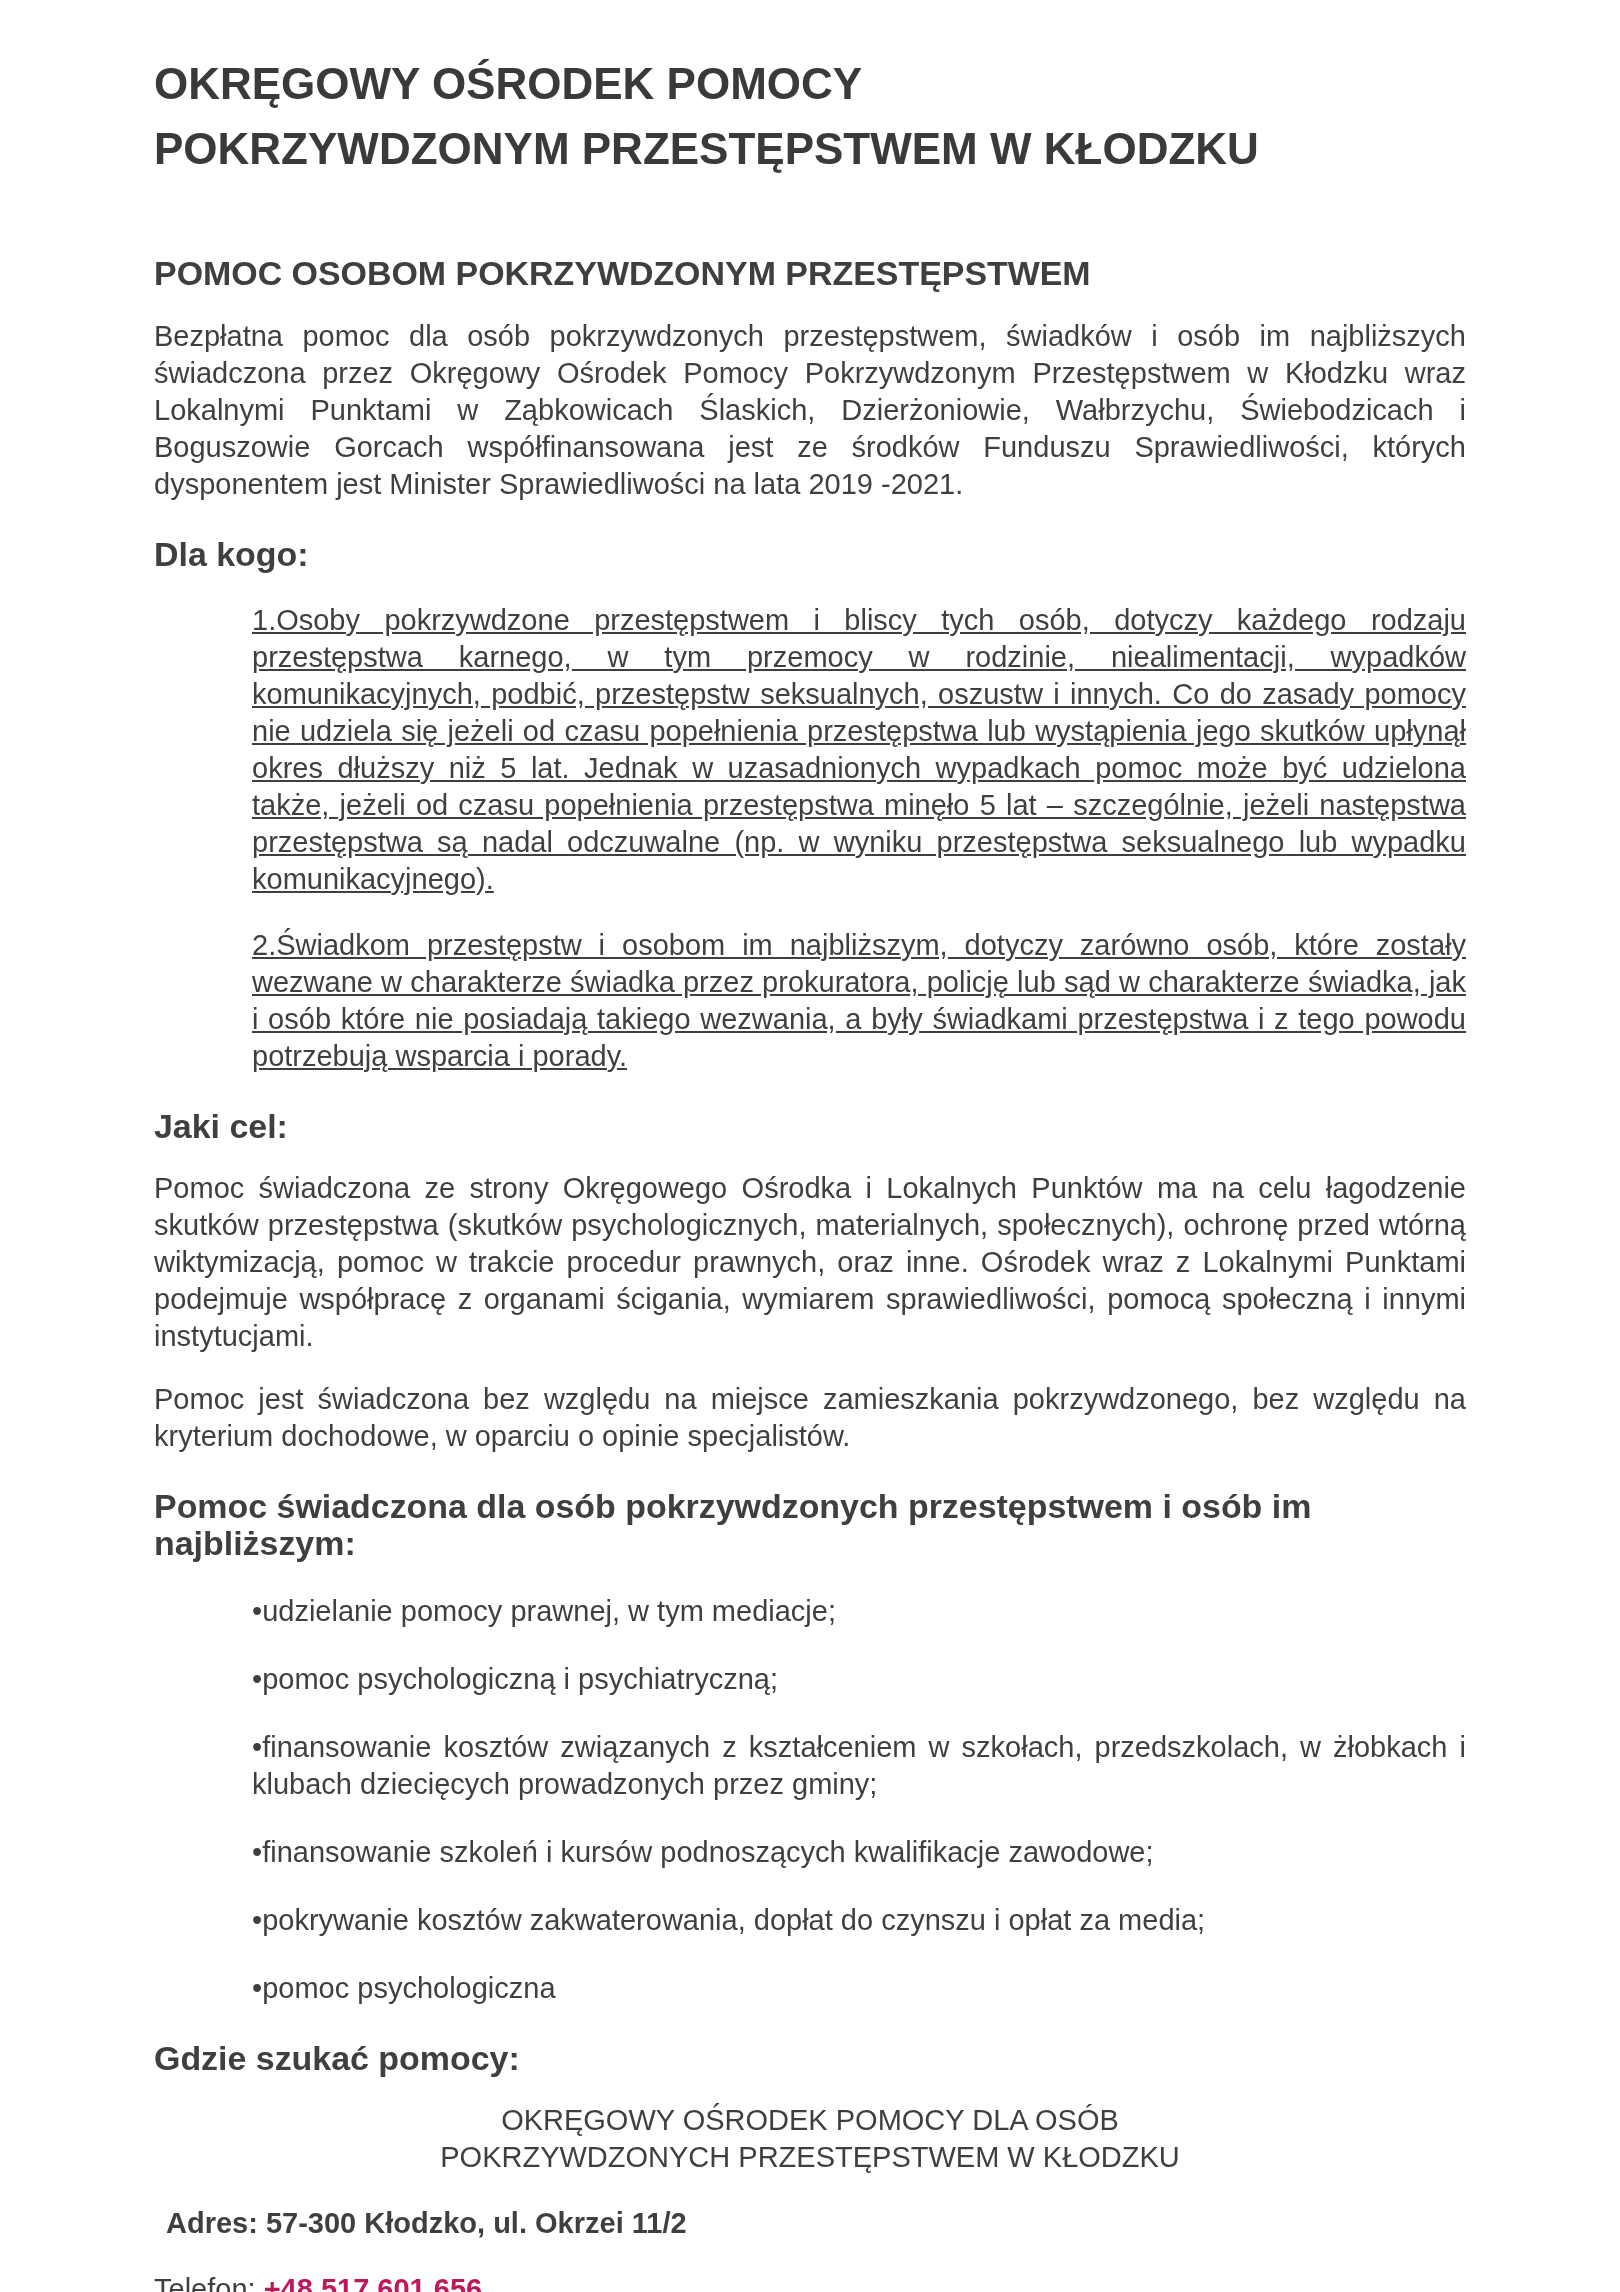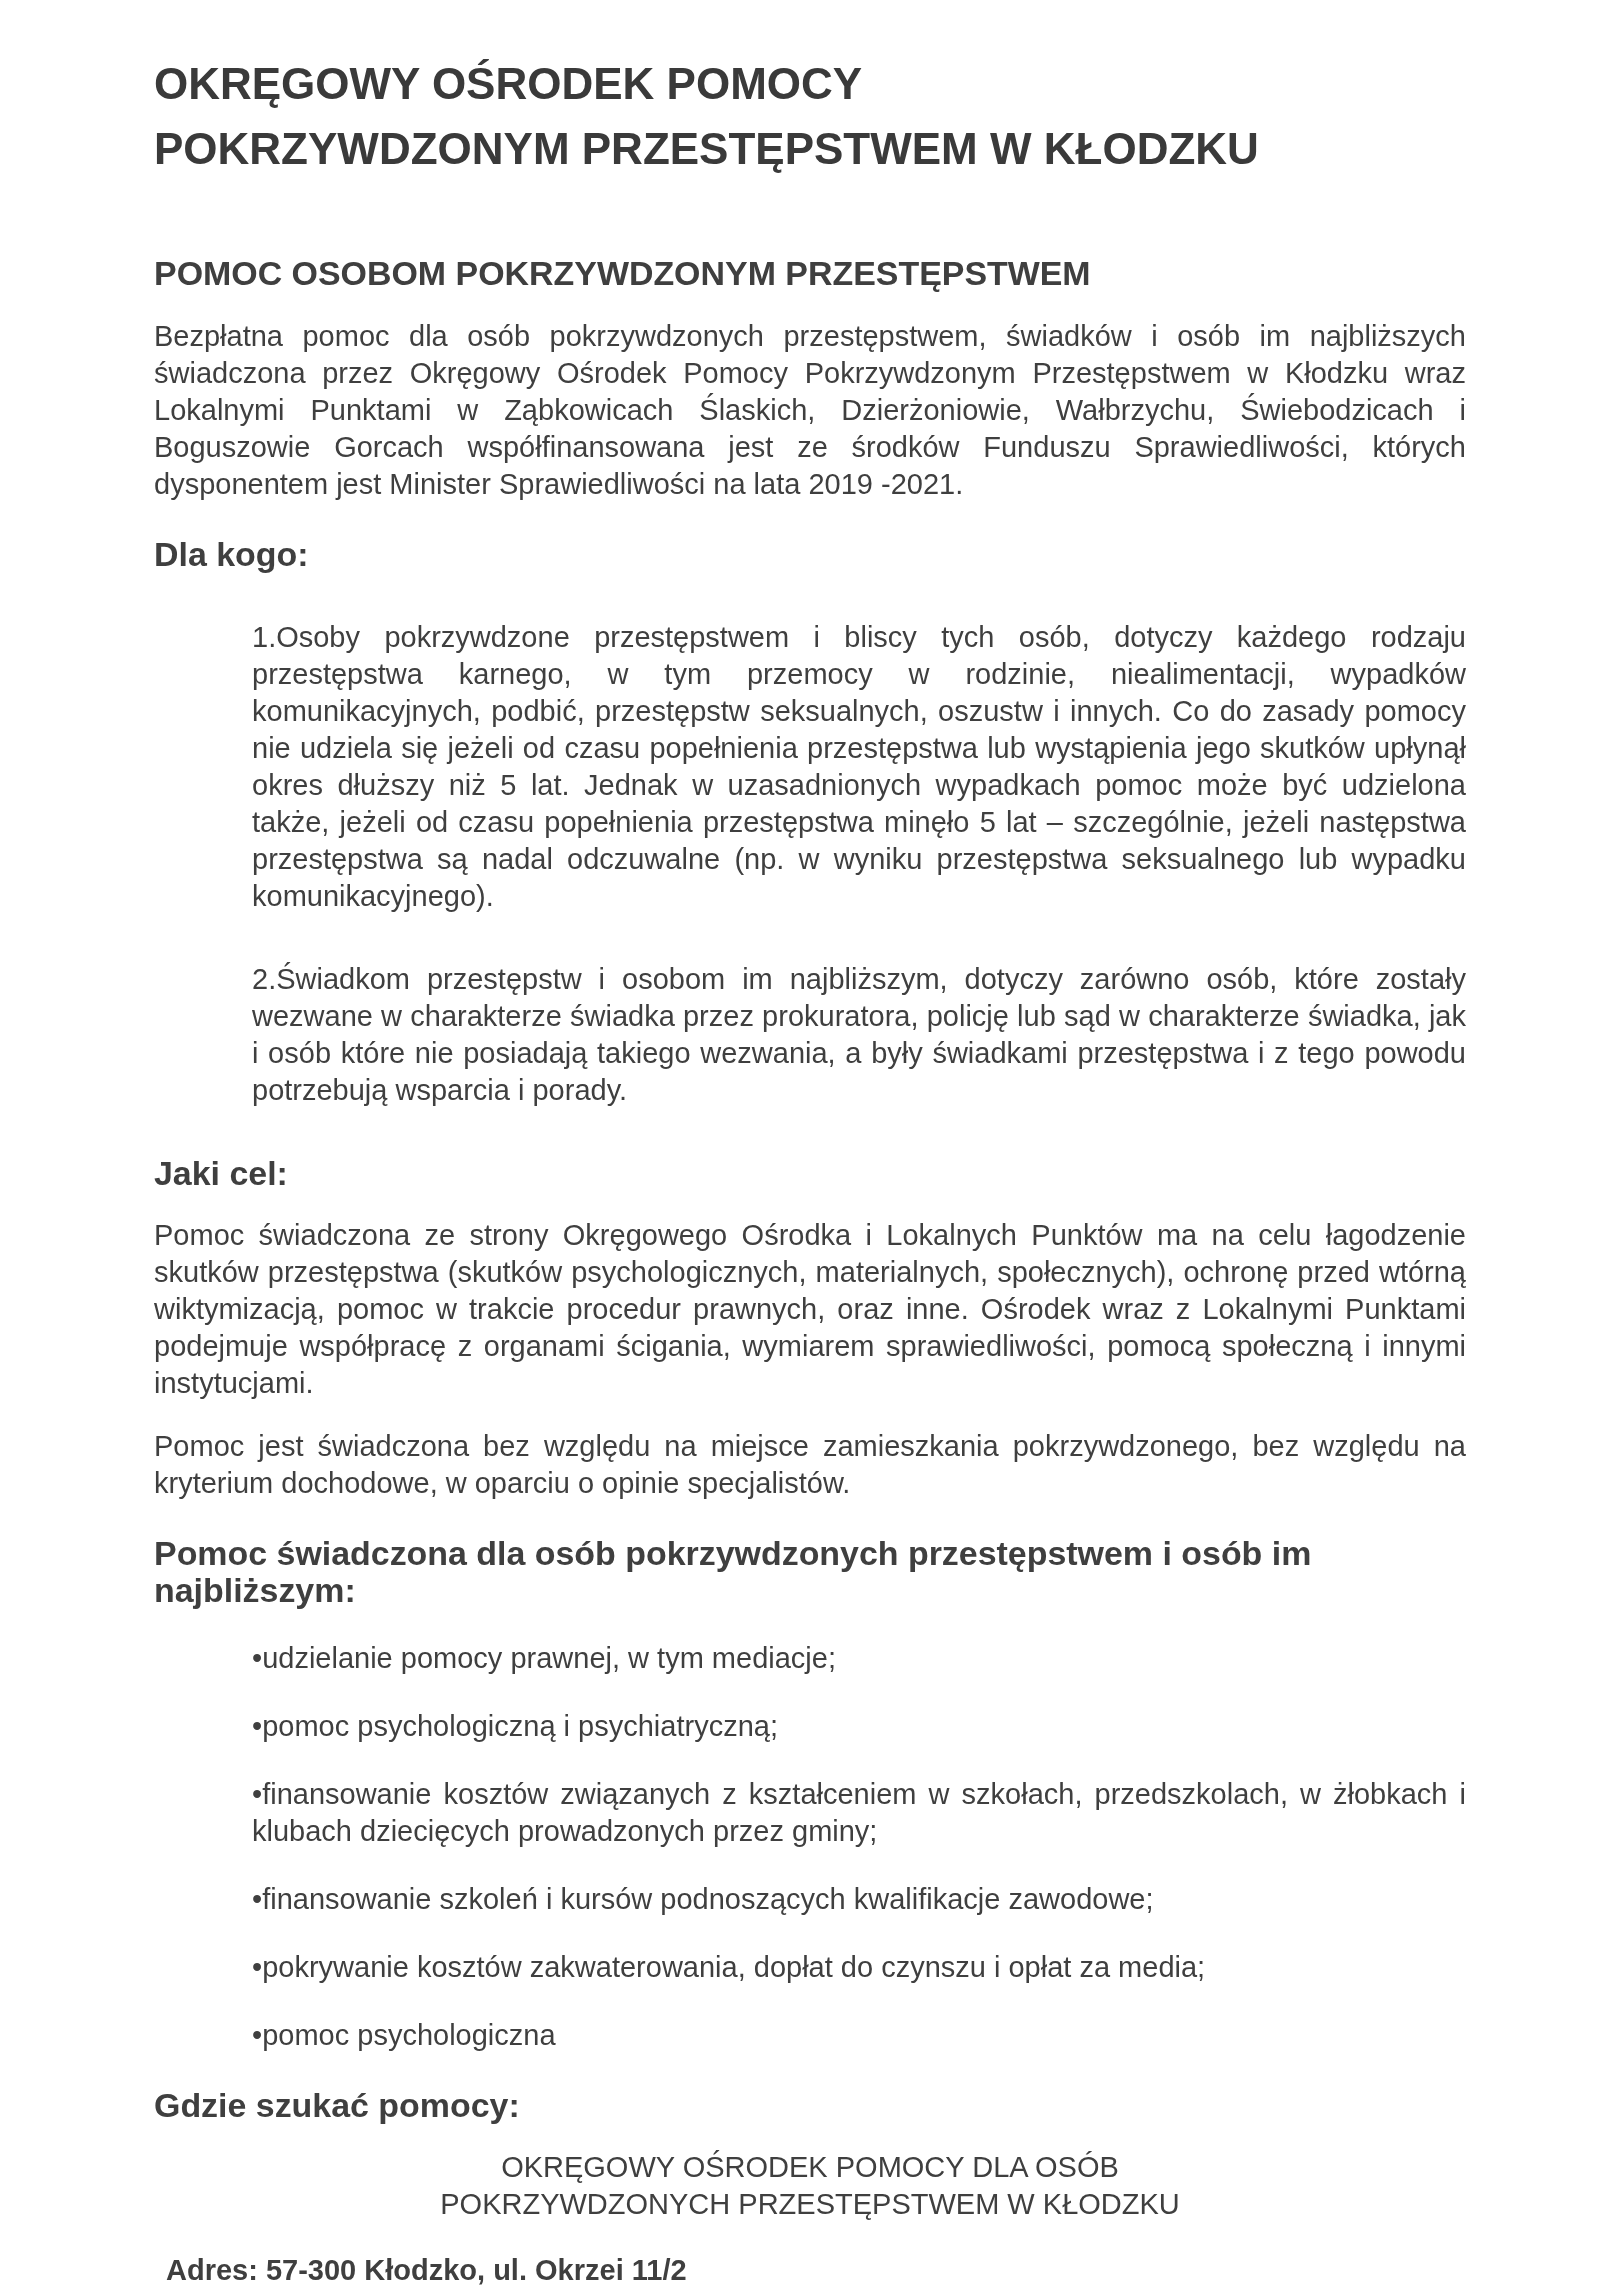--- a/index.html
+++ b/index.html
@@ -34,21 +34,22 @@
     margin-bottom: 25.5px;
   }
   .intro-heading { margin-top: 74px; }
   p.para {
     text-align: justify;
     margin: 25.5px 0;
   }
   .indented-item {
     padding-left: 98px;
     text-align: justify;
-    margin: 46px 0;
+    margin: 29px 0;
+    text-decoration: underline;
   }
   .bullet-list { list-style: none; }
   .bullet-item {
     padding-left: 98px;
     text-align: justify;
     margin: 31px 0;
   }
   .center-name { margin: 25.5px 0; line-height: 37px; text-align: center; }
   .center-name .name-line { display: block; }
   .bold-line { font-weight: bold; margin: 29px 12px; }

